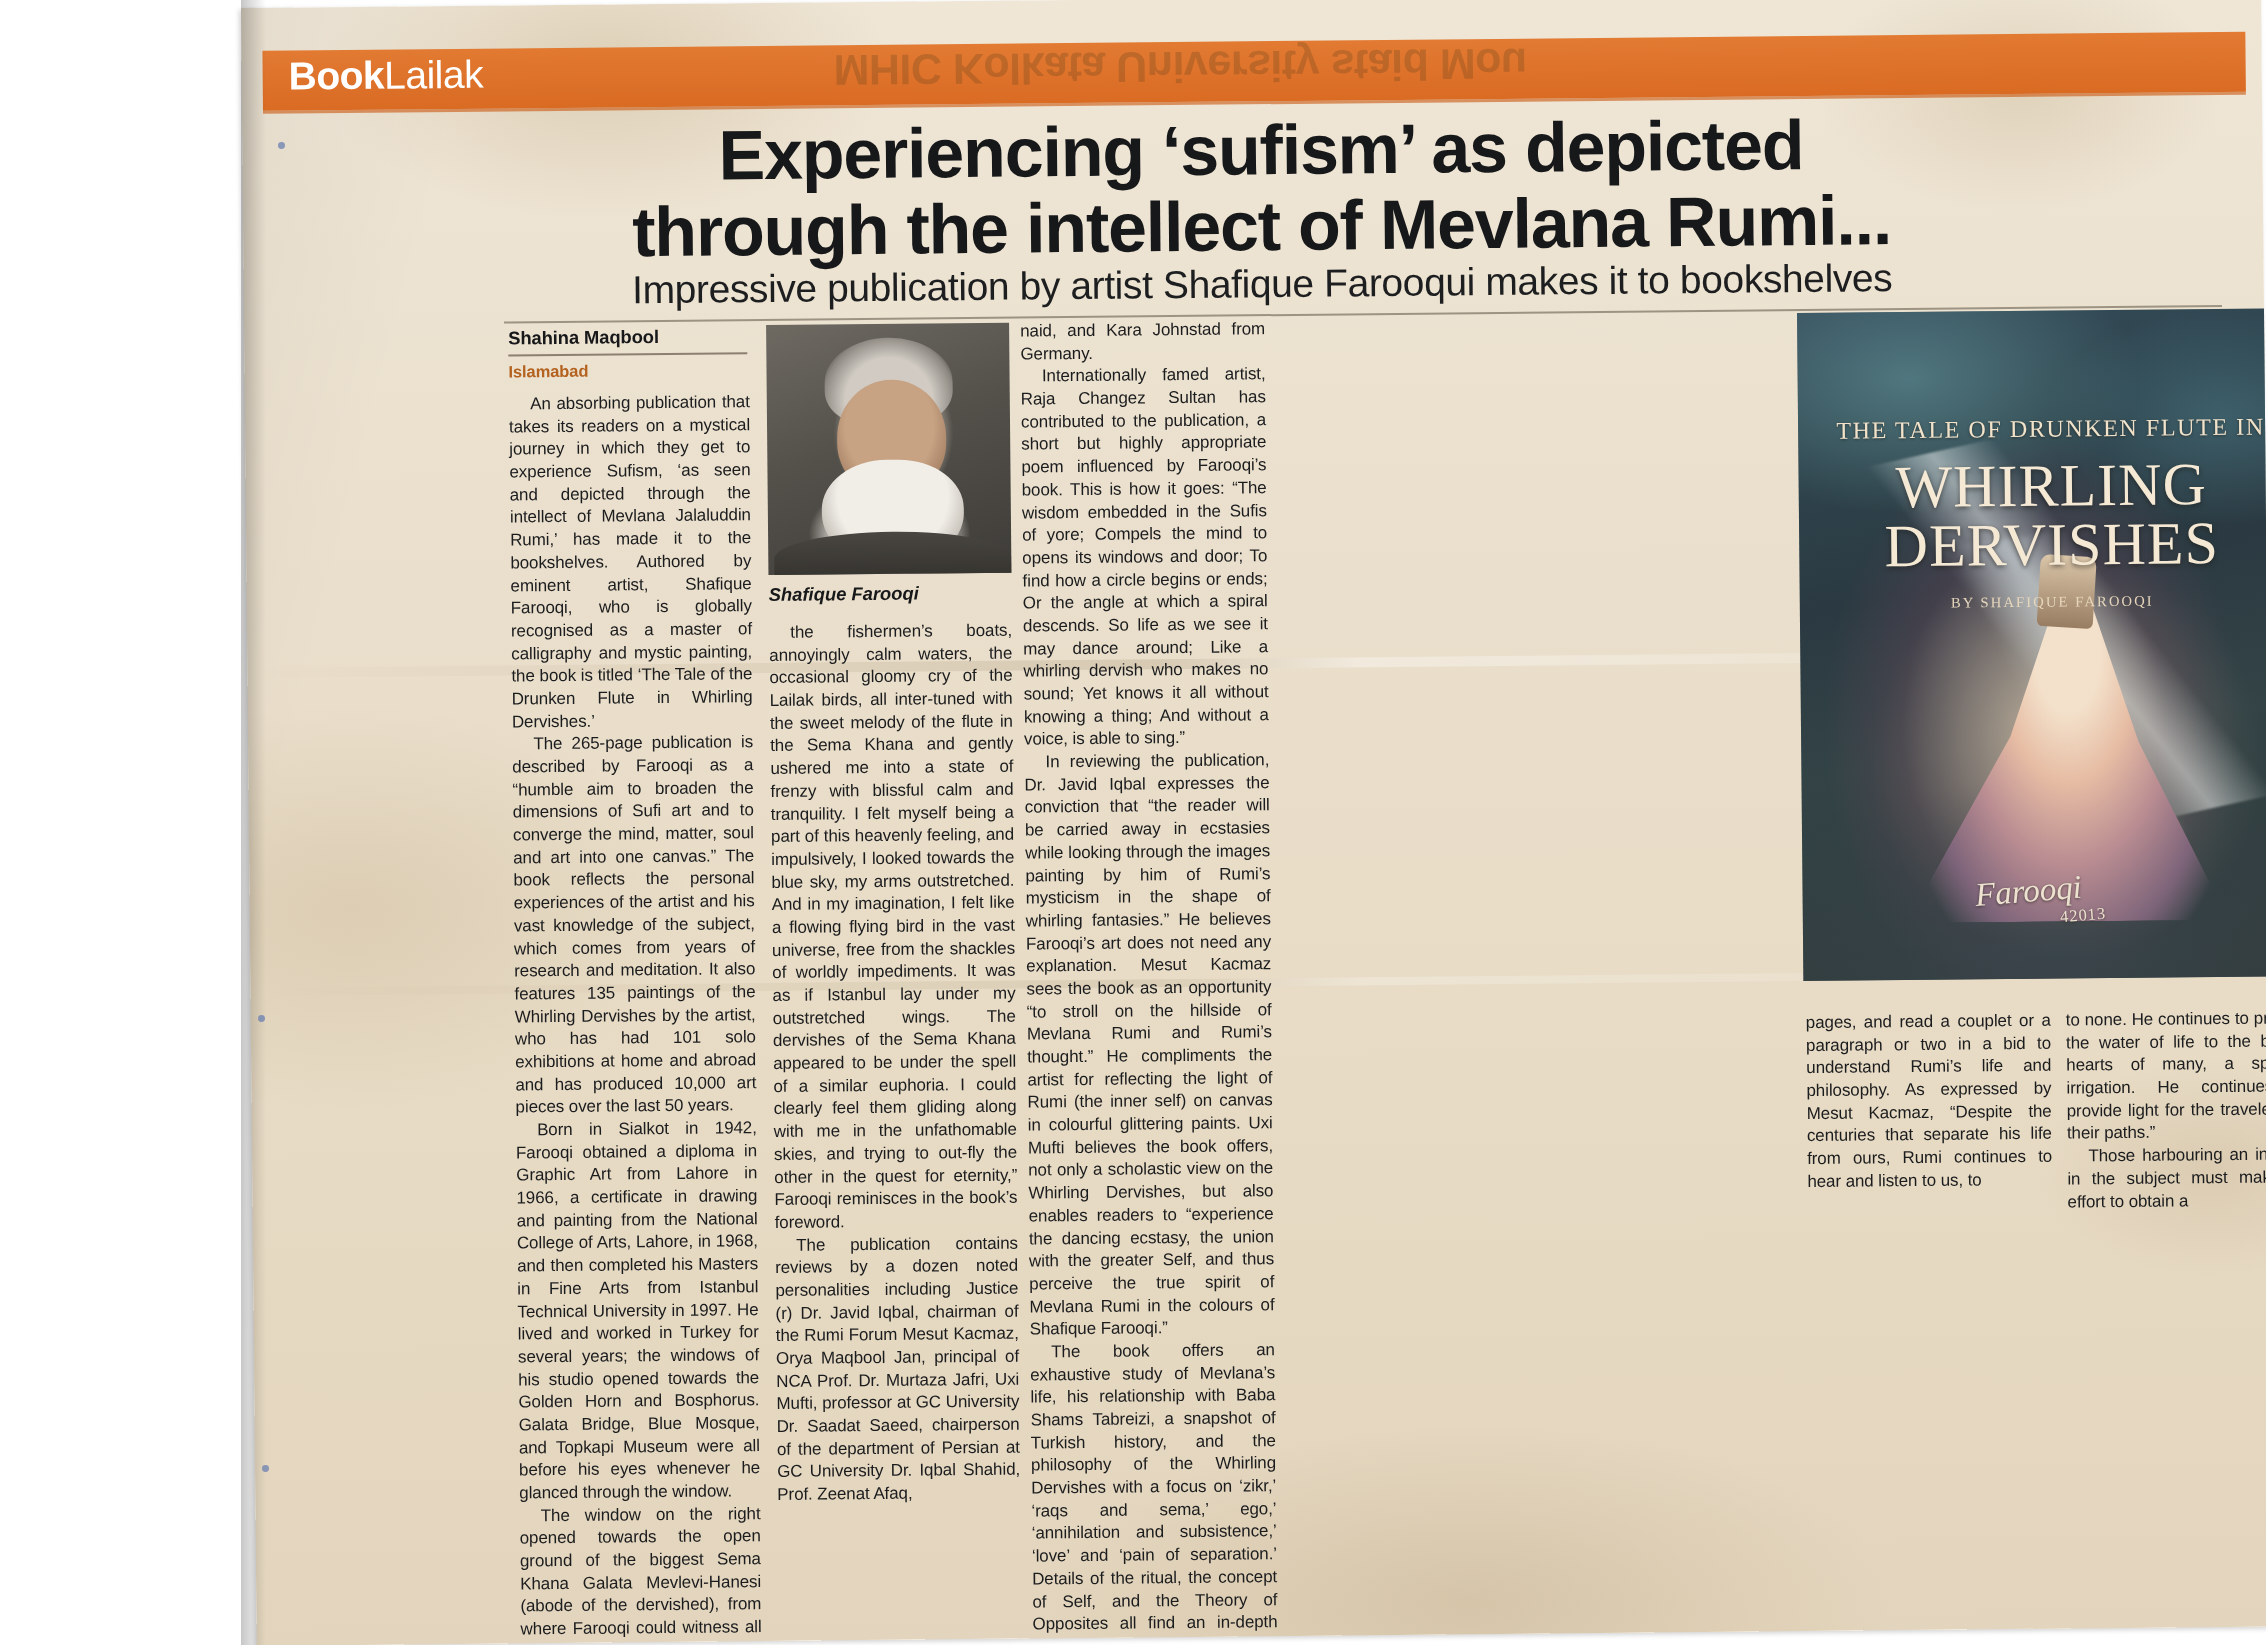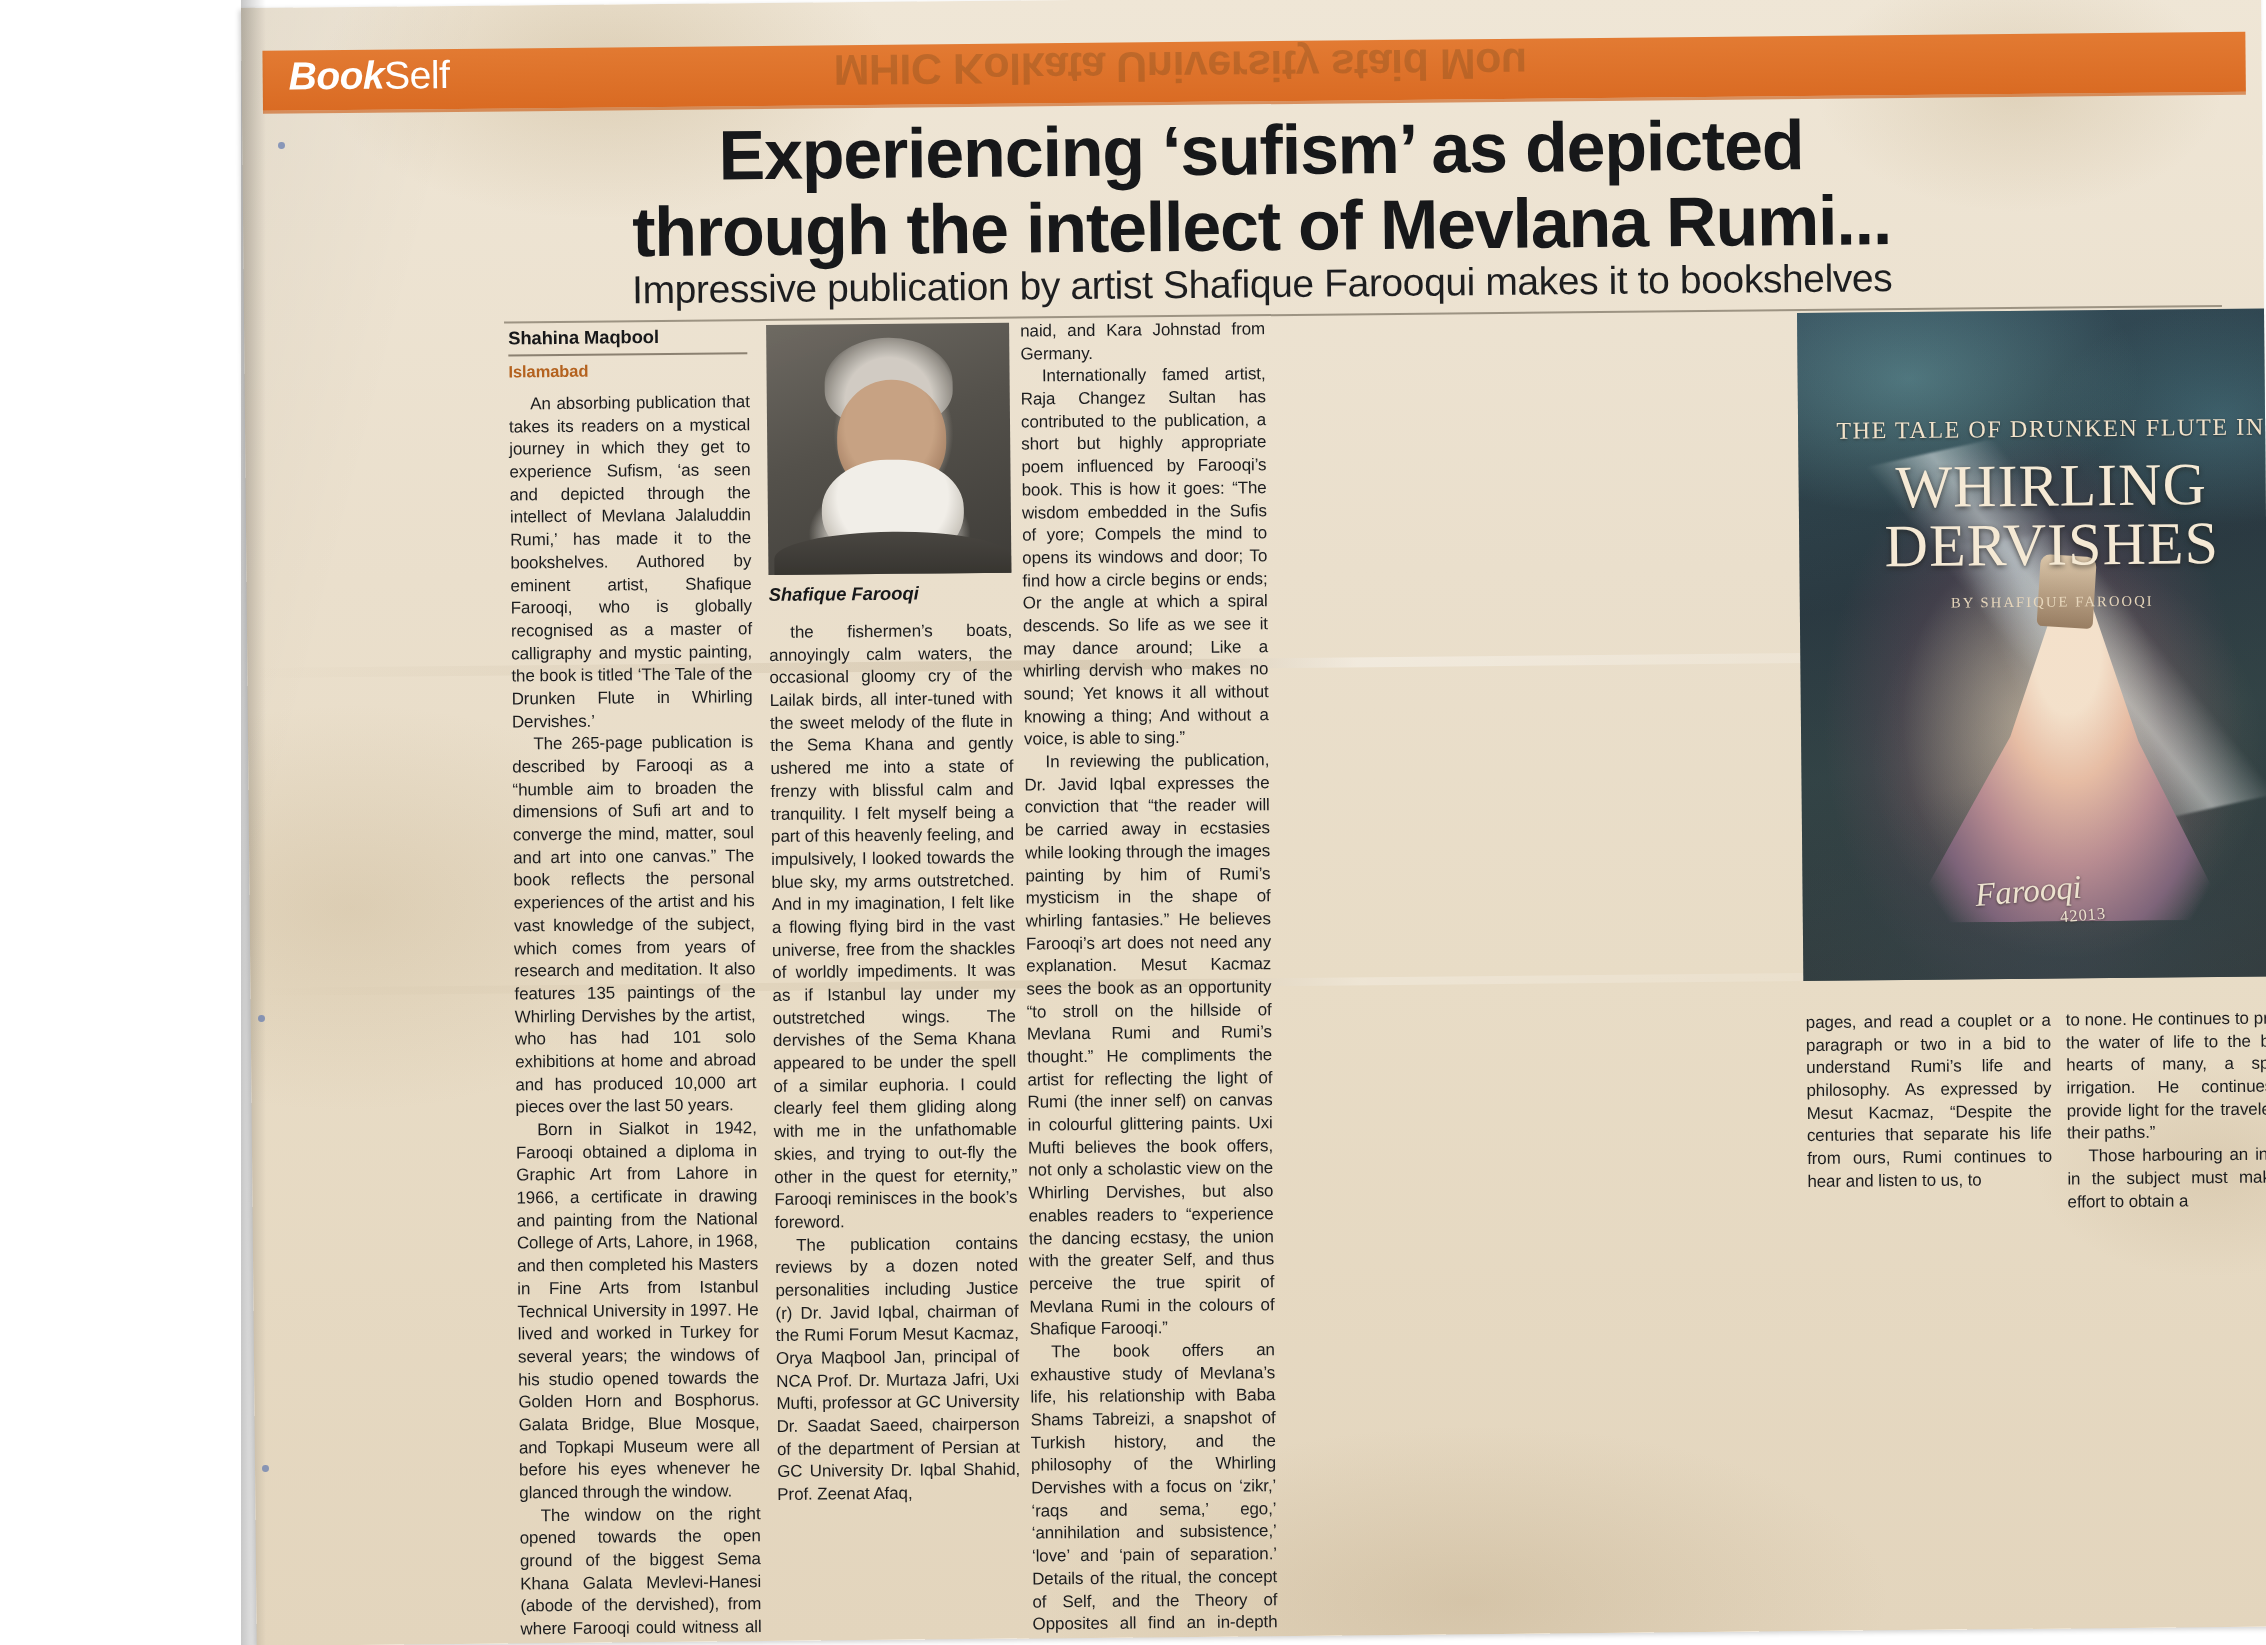--- a/index.html
+++ b/index.html
@@ -84,21 +84,21 @@
   }
   .bookshelf {
     position: absolute;
     left: 47px;
     top: 47px;
     font-size: 39px;
     letter-spacing: -0.5px;
     color: #ffffff;
     font-weight: 400;
   }
-  .bookshelf b { font-weight: 700; font-style: italic; }
+  .bookshelf b { font-weight: 700; }
   .ghost-title {
     position: absolute;
     left: 592px;
     top: 43px;
     font-size: 43px;
     font-weight: 800;
     color: rgba(110,70,30,0.30);
     transform: scaleY(-1);
     letter-spacing: -0.5px;
     white-space: nowrap;
@@ -353,21 +353,21 @@
 
   <div class="sheet">
 
     <div class="crease" style="left:0; top:660px; width:2020px; height:9.7px;"></div>
     <div class="crease" style="left:0; top:980px; width:2020px; height:7.8px; opacity:.7;"></div>
 
     <div class="band"></div>
     <div class="band-inner-line"></div>
     <div class="ghost-title">MHIC Kolkata University staid Mou</div>
     <div class="bookshelf">
-      <b>Book</b><span>Self</span>
+      <b>Book</b><span>Lailak</span>
     </div>
 
     <div class="headline">
       <div>Experiencing ‘sufism’ as depicted</div>
       <div>through the intellect of Mevlana Rumi...</div>
     </div>
     <div class="subhead">Impressive publication by artist Shafique Farooqui makes it to bookshelves</div>
     <div class="rule"></div>
 
     <div class="byline">

